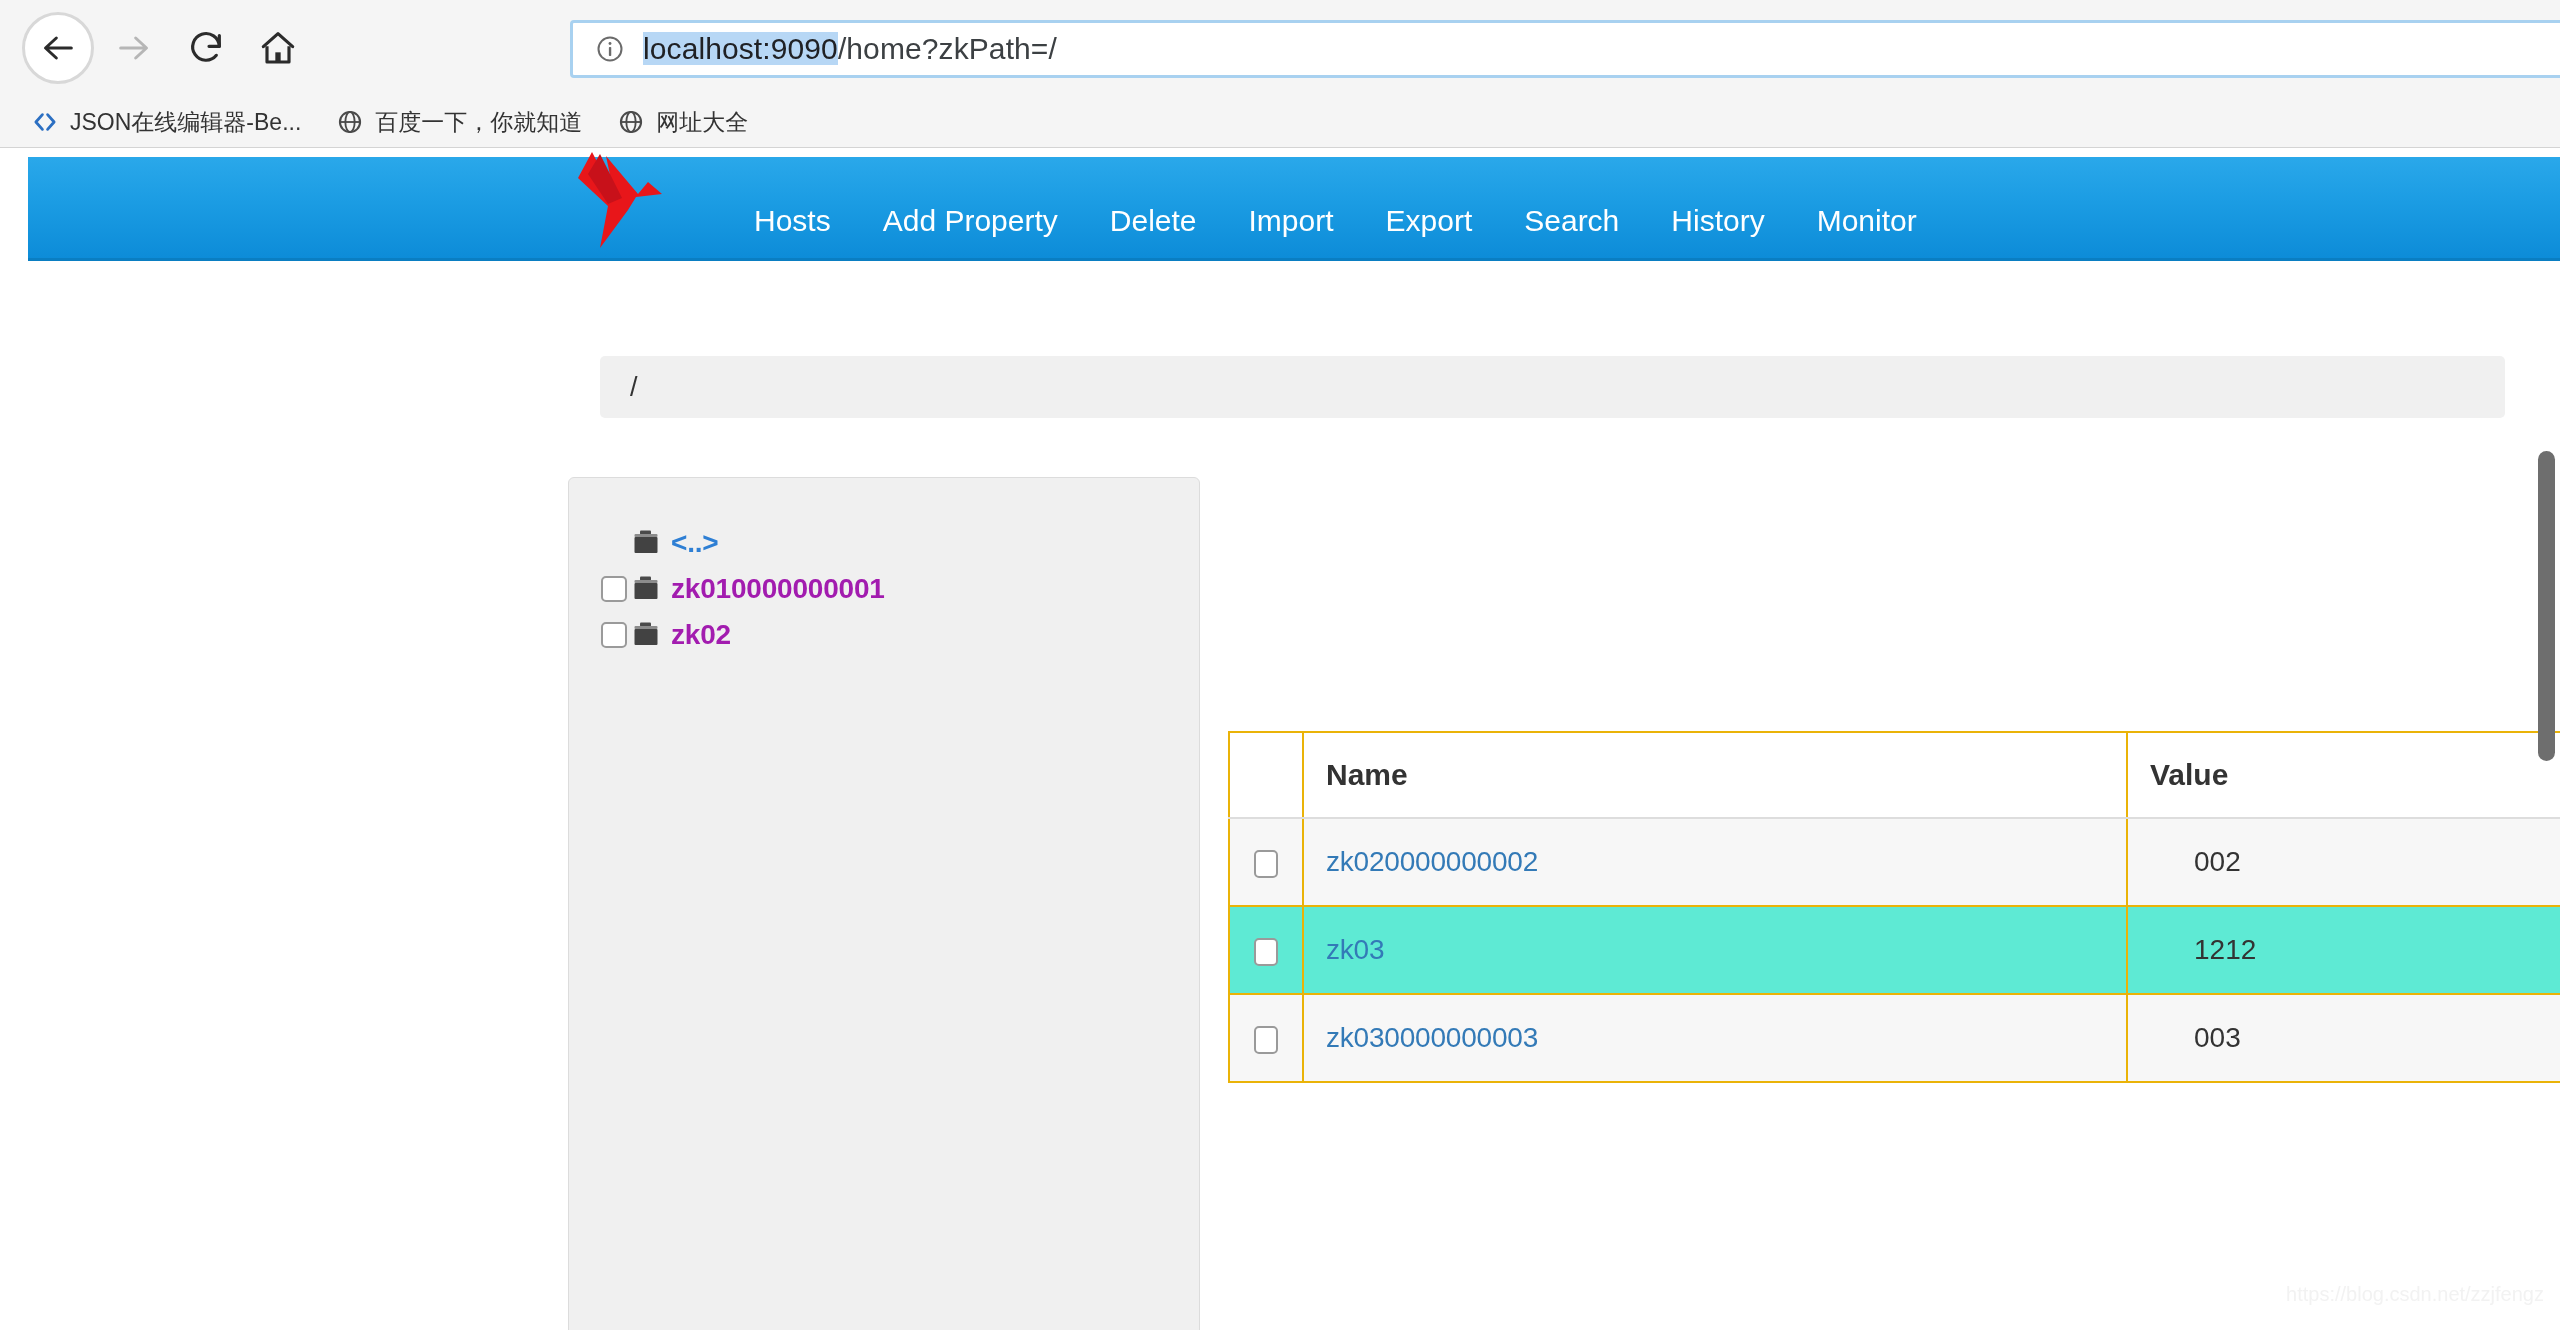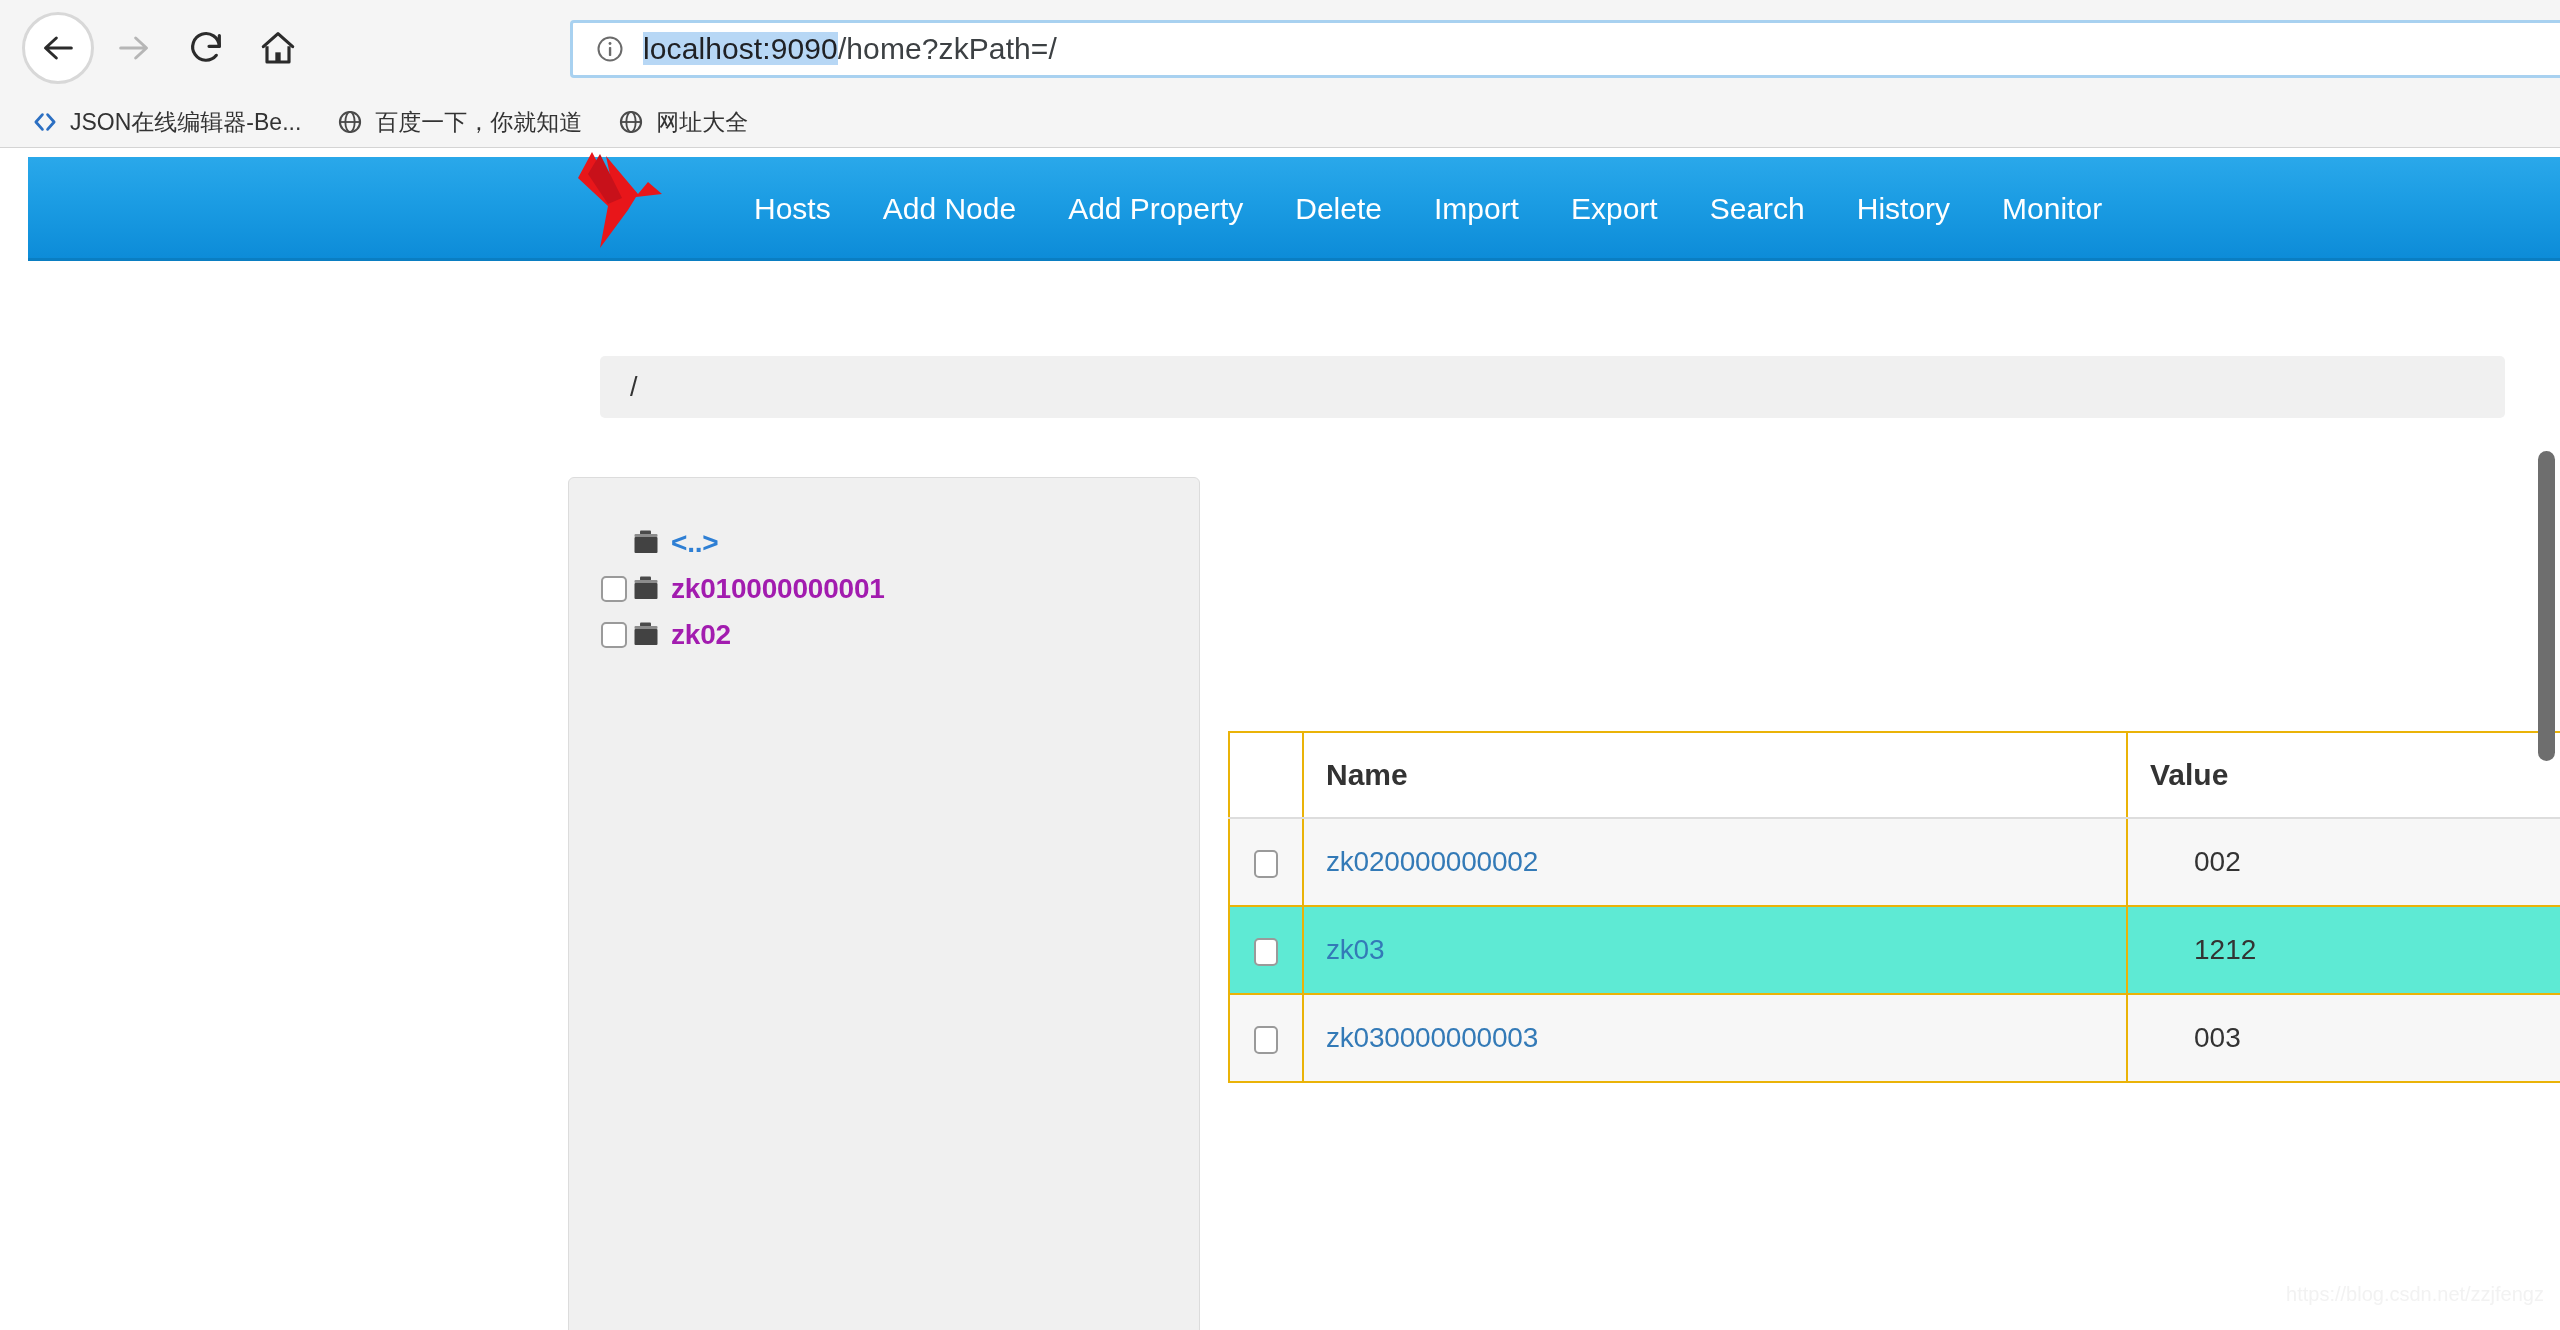--- a/index.html
+++ b/index.html
@@ -122,21 +122,21 @@
     left: 28px; top: 157px;
     width: 2532px;
     height: 104px;
     background: linear-gradient(to bottom, #2aa8ea 0%, #1b9ce3 45%, #0d8cd8 100%);
     border-bottom: 3px solid #0a7ec2;
     box-sizing: border-box;
   }
   .navbar-items {
     position: absolute;
     left: 700px;
-    top: 0;
+    top: 12px;
     height: 104px;
     display: flex;
     align-items: center;
     justify-content: center;
   }
   .nav-item {
     color: #ffffff;
     font-size: 30px;
     font-weight: 400;
     padding: 0 26px;
@@ -395,21 +395,20 @@
       </svg>
       <span class="bm-label">网址大全</span>
     </div>
 
   </div>
 </div>
 
 <div class="app-navbar">
   <div class="navbar-items">
     <div class="nav-item">Hosts</div>
-    <div class="nav-item">Add Node</div>
     <div class="nav-item">Add Property</div>
     <div class="nav-item">Delete</div>
     <div class="nav-item">Import</div>
     <div class="nav-item">Export</div>
     <div class="nav-item">Search</div>
     <div class="nav-item">History</div>
     <div class="nav-item">Monitor</div>
   </div>
 </div>
 

